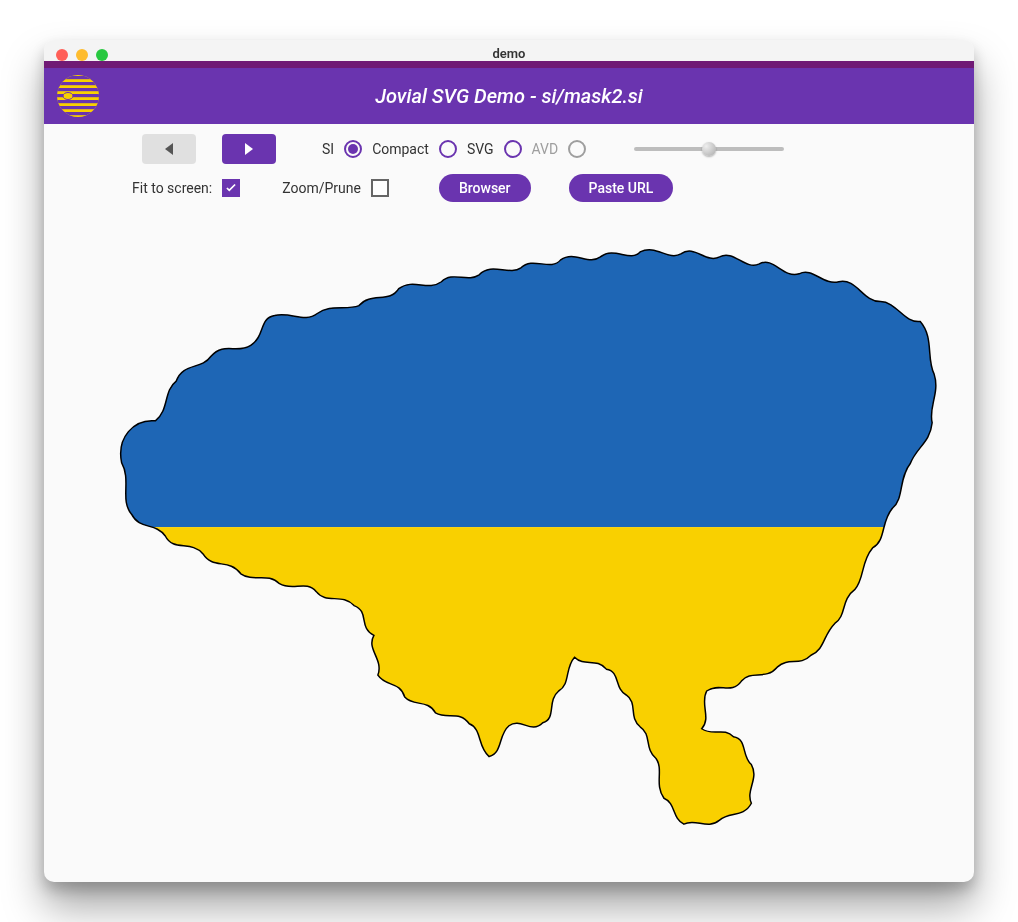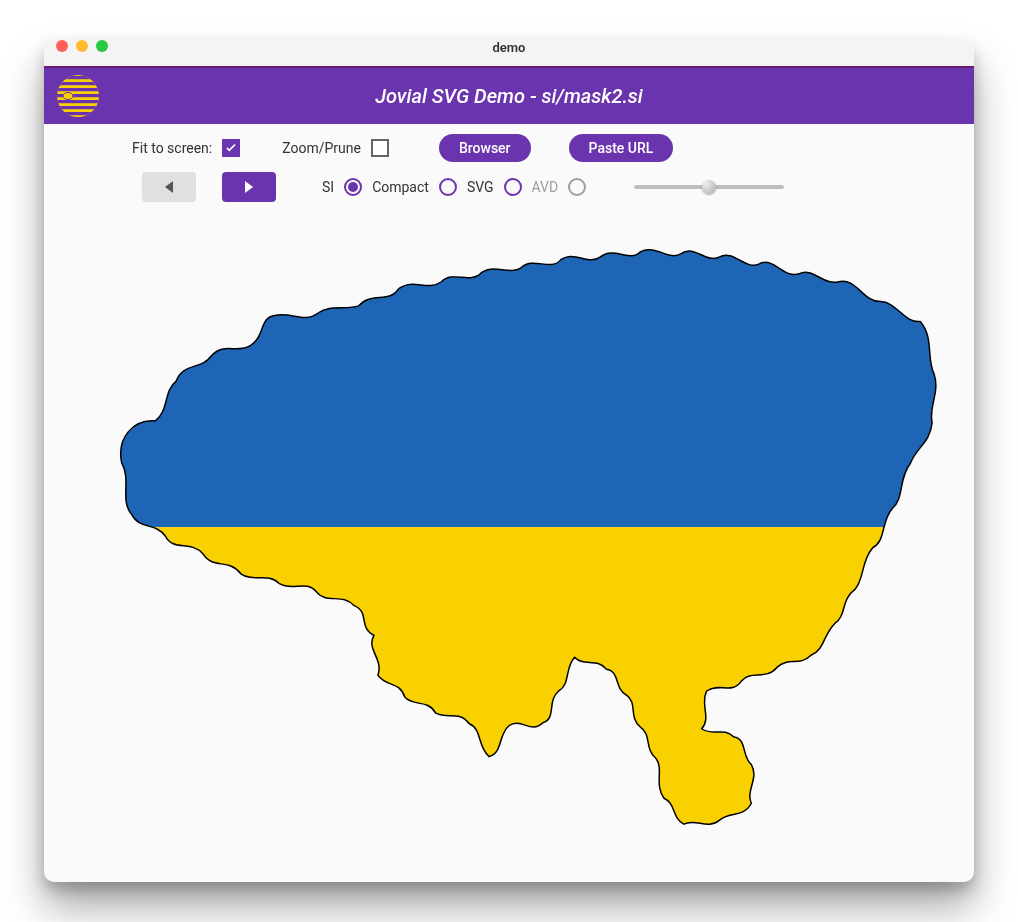--- a/index.html
+++ b/index.html
@@ -16,23 +16,23 @@
       width: 930px;
       background: #fafafa;
       border-radius: 10px;
       overflow: hidden;
       box-shadow: 0 25px 40px rgba(0,0,0,0.35), 0 8px 14px rgba(0,0,0,0.2);
       position: relative;
     }
     .titlebar {
       height: 28px;
       background: #f4f4f4;
-      border-bottom: 2px solid #701a75;
+      border-bottom: 7px solid #701a75;
       display: flex;
-      align-items: flex-start;
+      align-items: flex-end;
       position: relative;
     }
     .dots {
       display: flex;
       gap: 8px;
       padding-left: 12px;
     }
     .dot { width: 12px; height: 12px; border-radius: 50%; }
     .dot.red { background: #ff5f57; }
     .dot.yel { background: #febc2e; }
@@ -180,65 +180,65 @@
           <rect x="0" y="32" width="44" height="3.2" fill="#6a34af"></rect>
           <rect x="0" y="38" width="44" height="3.2" fill="#6a34af"></rect>
           <ellipse cx="12" cy="22" rx="5" ry="3.5" fill="#f9d000" stroke="#6a34af" stroke-width="1"></ellipse>
         </g>
       </svg>
     </div>
     <div class="appbar-title">Jovial SVG Demo - si/mask2.si</div>
   </div>
 
   <div class="controls">
+    <div class="row row1">
+      <div class="nav-btn disabled">
+        <span class="triangle-left"></span>
+      </div>
+      <div class="spacer-s"></div>
+      <div class="nav-btn primary">
+        <span class="triangle-right"></span>
+      </div>
+      <div class="spacer-m"></div>
+
+      <span class="opt-label">SI</span>
+      <span class="radio">
+          <span class="inner"></span>
+        </span>
+
+      <span class="opt-label">Compact</span>
+      <span class="radio"></span>
+
+      <span class="opt-label">SVG</span>
+      <span class="radio"></span>
+
+      <span class="opt-label dim">AVD</span>
+      <span class="radio dim"></span>
+
+      <div class="slider-wrap">
+        <div class="slider-track">
+          <div class="slider-thumb"></div>
+        </div>
+      </div>
+    </div>
+
     <div class="row row2">
       <span class="label">Fit to screen:</span>
       <span class="chk checked">
         <svg viewBox="0 0 24 24">
             <path d="M5 12l4 4 10-10" stroke="#fff" stroke-width="3" fill="none"></path>
           </svg>
       </span>
       <div style="width:22px"></div>
       <span class="label">Zoom/Prune</span>
       <span class="chk grey"></span>
       <div style="width:30px"></div>
       <div class="pill-btn">Browser</div>
       <div style="width:18px"></div>
       <div class="pill-btn">Paste URL</div>
-    </div>
-
-    <div class="row row1">
-      <div class="nav-btn disabled">
-        <span class="triangle-left"></span>
-      </div>
-      <div class="spacer-s"></div>
-      <div class="nav-btn primary">
-        <span class="triangle-right"></span>
-      </div>
-      <div class="spacer-m"></div>
-
-      <span class="opt-label">SI</span>
-      <span class="radio">
-          <span class="inner"></span>
-        </span>
-
-      <span class="opt-label">Compact</span>
-      <span class="radio"></span>
-
-      <span class="opt-label">SVG</span>
-      <span class="radio"></span>
-
-      <span class="opt-label dim">AVD</span>
-      <span class="radio dim"></span>
-
-      <div class="slider-wrap">
-        <div class="slider-track">
-          <div class="slider-thumb"></div>
-        </div>
-      </div>
     </div>
   </div>
 
   <div class="canvas">
     <svg class="map-svg" viewBox="0 0 900 640">
       <defs>
         <clipPath id="ukraineShape">
           <path d="
             M 60 240
             C 55 215 72 196 94 198

